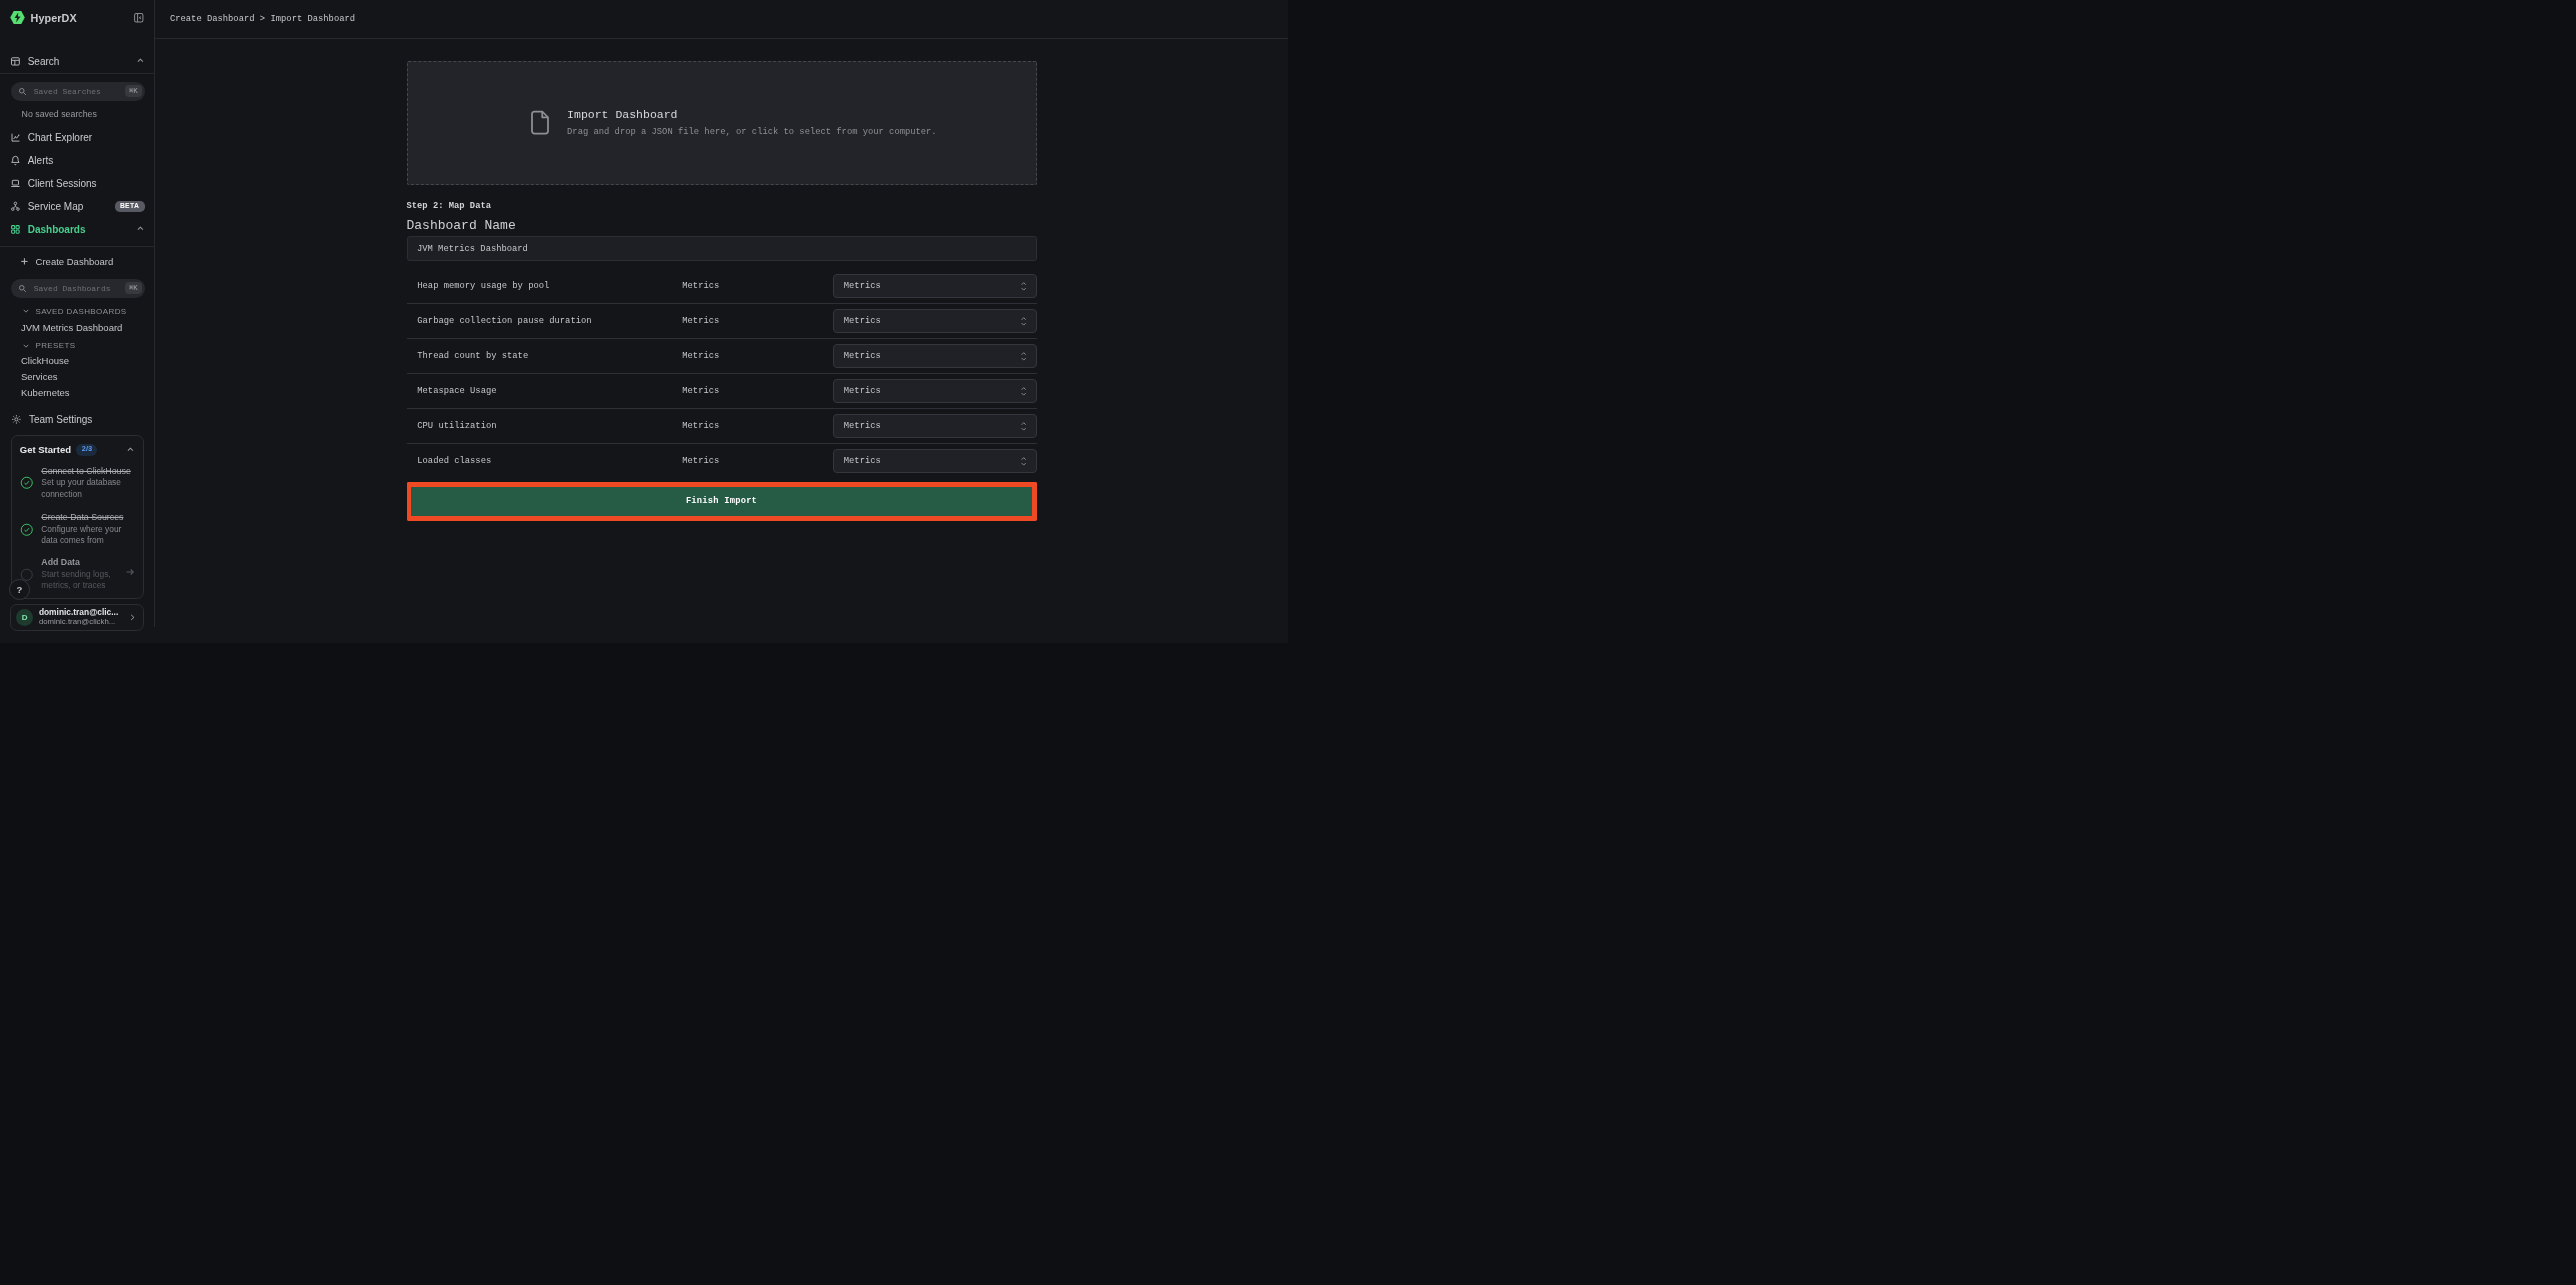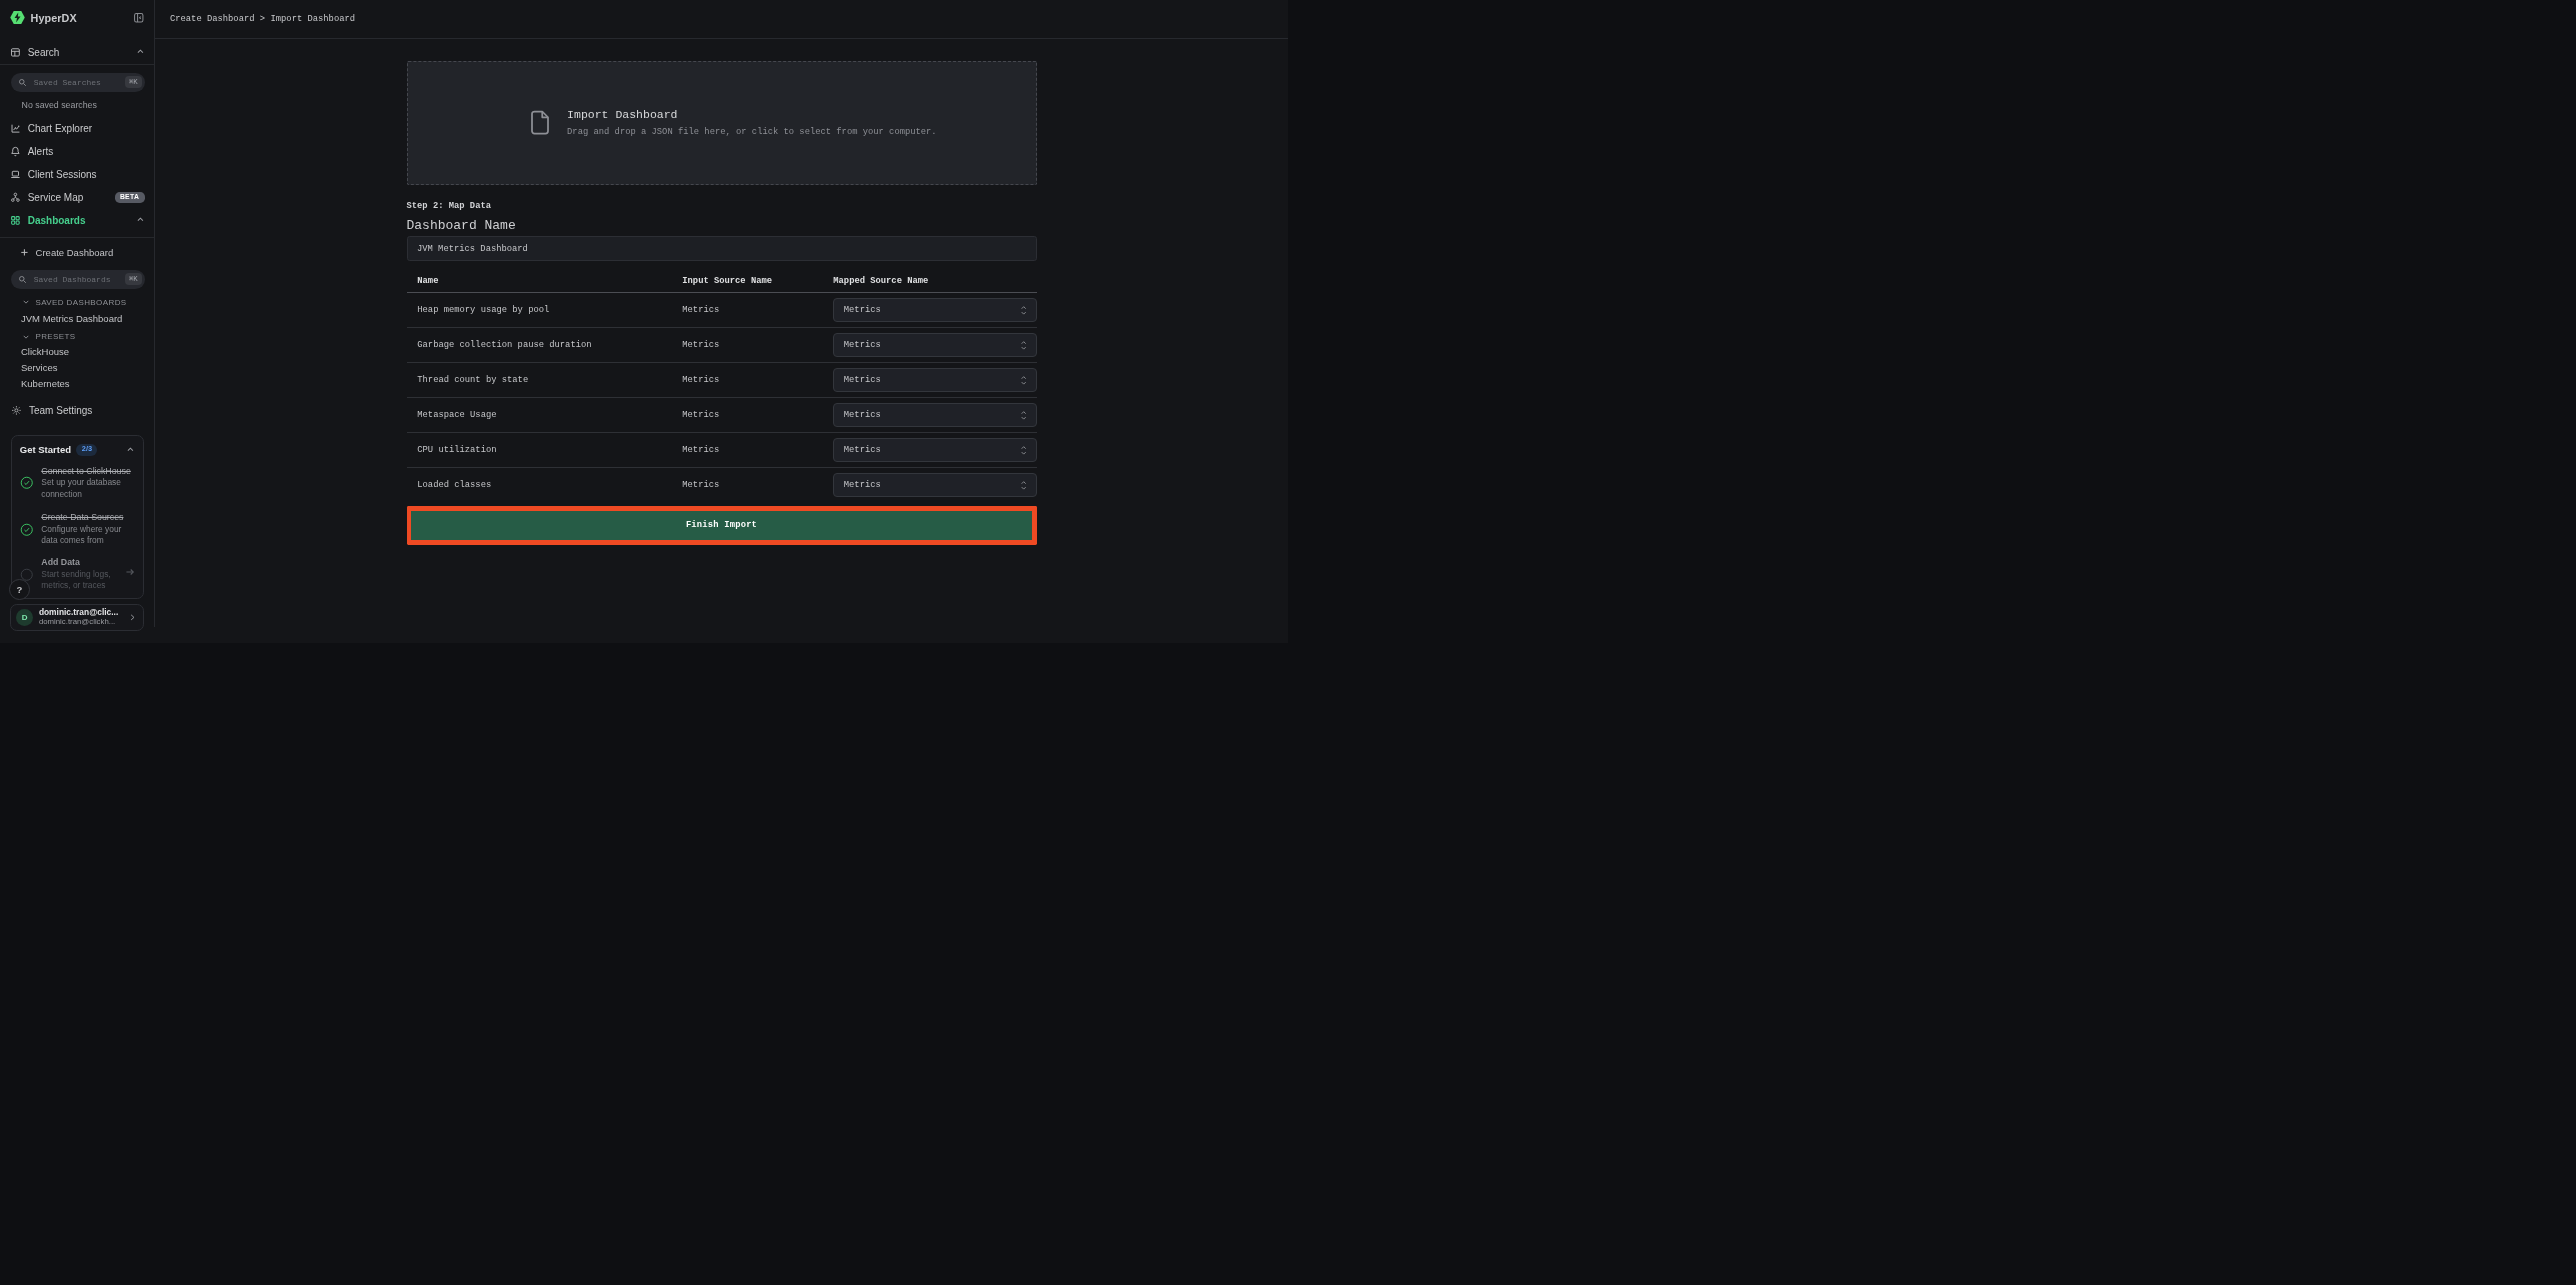--- a/index.html
+++ b/index.html
@@ -117,21 +117,21 @@
       <span class="logo-text">HyperDX</span>
       <span class="collapse-btn">
         <svg width="11.5" height="11.5" viewBox="0 0 16 16" fill="none" stroke="#8b8d92" stroke-width="1.4">
           <rect x="2.2" y="2.2" width="11.6" height="11.6" rx="2.4"></rect>
           <line x1="6.4" y1="2.2" x2="6.4" y2="13.8"></line>
           <polyline points="10.8,6.4 9.2,8 10.8,9.6"></polyline>
         </svg>
       </span>
     </div>
 
-    <div class="nav-row" style="margin-top:6px;">
+    <div class="nav-row" style="margin-top:15px;">
       <svg class="ic" width="10.8" height="10.8" viewBox="0 0 16 16" fill="none" stroke="#b9babd" stroke-width="1.4">
         <rect x="2.2" y="2.6" width="11.6" height="10.8" rx="1.6"></rect>
         <line x1="2.2" y1="6.4" x2="13.8" y2="6.4"></line>
         <line x1="7.2" y1="6.4" x2="7.2" y2="13.4"></line>
       </svg>
       <span>Search</span>
       <span class="chev">
         <svg width="8.8" height="8.8" viewBox="0 0 14 14" fill="none" stroke="#9a9ca1" stroke-width="1.6">
             <polyline points="3,9 7,5 11,9"></polyline>
           </svg>
@@ -345,25 +345,20 @@
           <div class="dz-sub mono">Drag and drop a JSON file here, or click to select from your computer.</div>
         </div>
       </div>
 
       <div class="step-label mono">Step 2: Map Data</div>
 
       <div class="name-label mono">Dashboard Name</div>
       <input class="name-input mono" value="JVM Metrics Dashboard" style="">
 
       <div class="tbl">
-        <div class="tbl-head mono">
-          <span class="col-name">Name</span>
-          <span class="col-input">Input Source Name</span>
-          <span class="col-mapped">Mapped Source Name</span>
-        </div>
 
         <div class="tbl-row mono">
           <span class="col-name">Heap memory usage by pool</span>
           <span class="col-input">Metrics</span>
           <span class="col-mapped">
             <span class="select">
               <span>Metrics</span>
               <svg width="7.4" height="10.8" viewBox="0 0 10 16" fill="none" stroke="#8b8d92" stroke-width="1.4">
                   <polyline points="2,5.5 5,2.5 8,5.5"></polyline>
                   <polyline points="2,10.5 5,13.5 8,10.5"></polyline>

